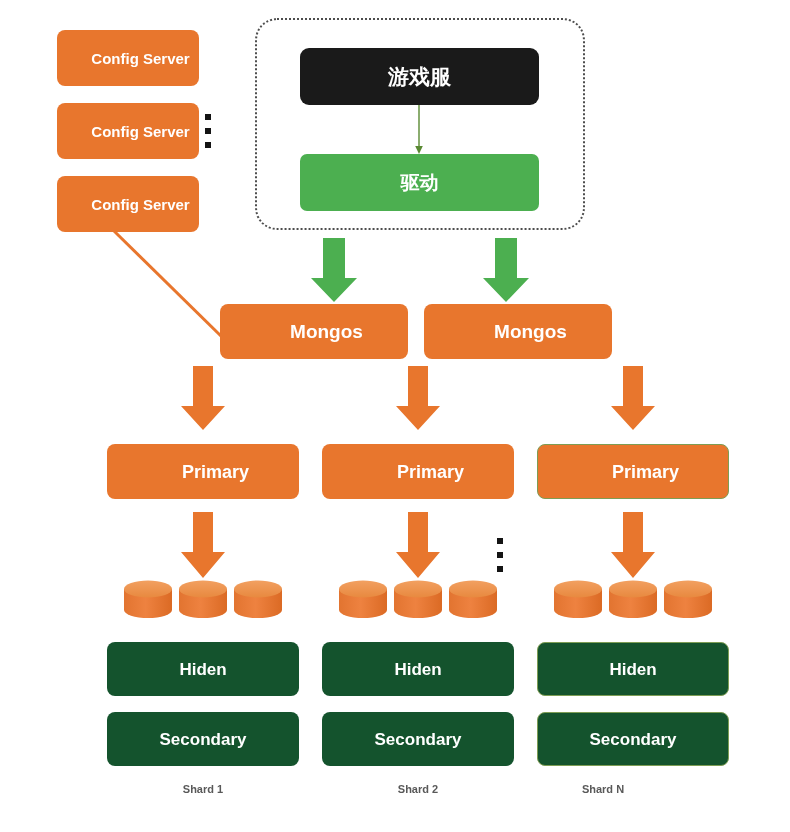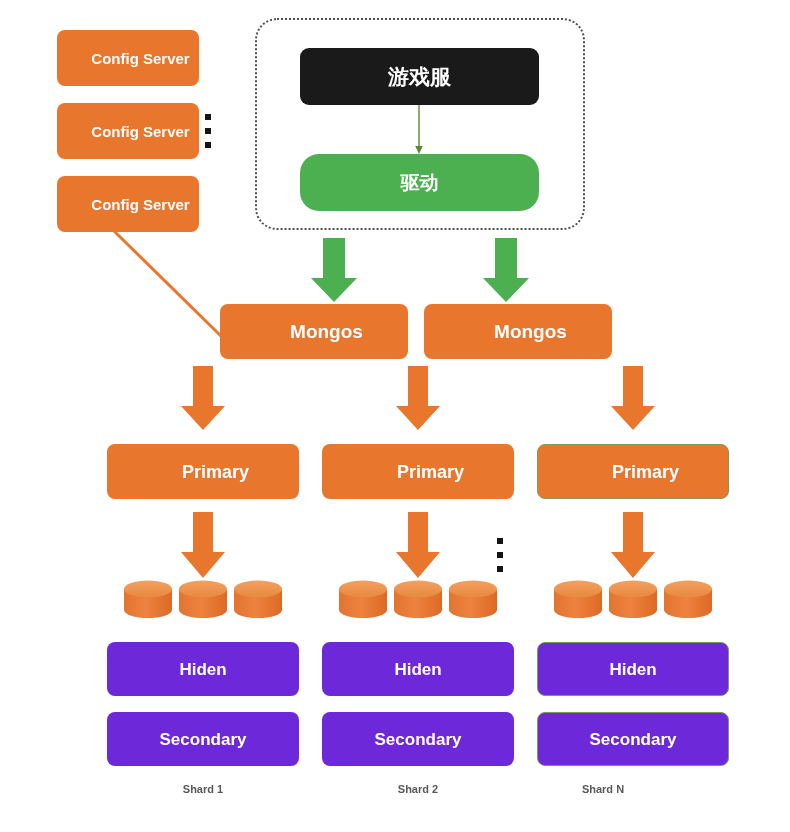--- a/index.html
+++ b/index.html
@@ -15,21 +15,21 @@
     position:absolute;
     display:flex;align-items:center;justify-content:center;
     box-sizing:border-box;
     font-weight:bold;
     color:#ffffff;
     border-radius:8px;
     text-align:center;
     line-height:1;
   }
   .orange{background:#E8762D;padding-left:25px;}
-  .gray{background:#6d28d9;}
+  .gray{background:#14532d;}
   .black{background:#1A1A1A;}
   .green{background:#4CAF50;}
   .green-outline{border:1px solid #7E9D54;}
 
   
   .dotted-box{
     position:absolute;
     box-sizing:border-box;
     border:2px dotted #4d4d4d;
     border-radius:22px;
@@ -153,21 +153,21 @@
   <div class="vdots" style="left:205px;top:114px;width:6px;height:34px;">
     <i></i>
       <i></i>
       <i></i>
   </div>
 
   <div class="dotted-box" style="left:255px;top:18px;width:330px;height:212px;"></div>
 
   <div class="node black" style="left:300px;top:48px;width:239px;height:57px;font-size:21px;border-radius:9px;">游戏服</div>
 
-  <div class="node green" style="left:300px;top:154px;width:239px;height:57px;font-size:19px;border-radius:19px;">驱动</div>
+  <div class="node green" style="left:300px;top:154px;width:239px;height:57px;font-size:19px;border-radius:7px;">驱动</div>
 
   <div class="node orange" style="left:220px;top:304px;width:188px;height:55px;font-size:19px;">Mongos</div>
 
   <div class="node orange" style="left:424px;top:304px;width:188px;height:55px;font-size:19px;">Mongos</div>
 
   <div class="node orange" style="left:107px;top:444px;width:192px;height:55px;font-size:18px;">Primary</div>
 
   <div class="node orange" style="left:322px;top:444px;width:192px;height:55px;font-size:18px;">Primary</div>
 
   <div class="node orange green-outline" style="left:537px;top:444px;width:192px;height:55px;font-size:18px;">Primary</div>

